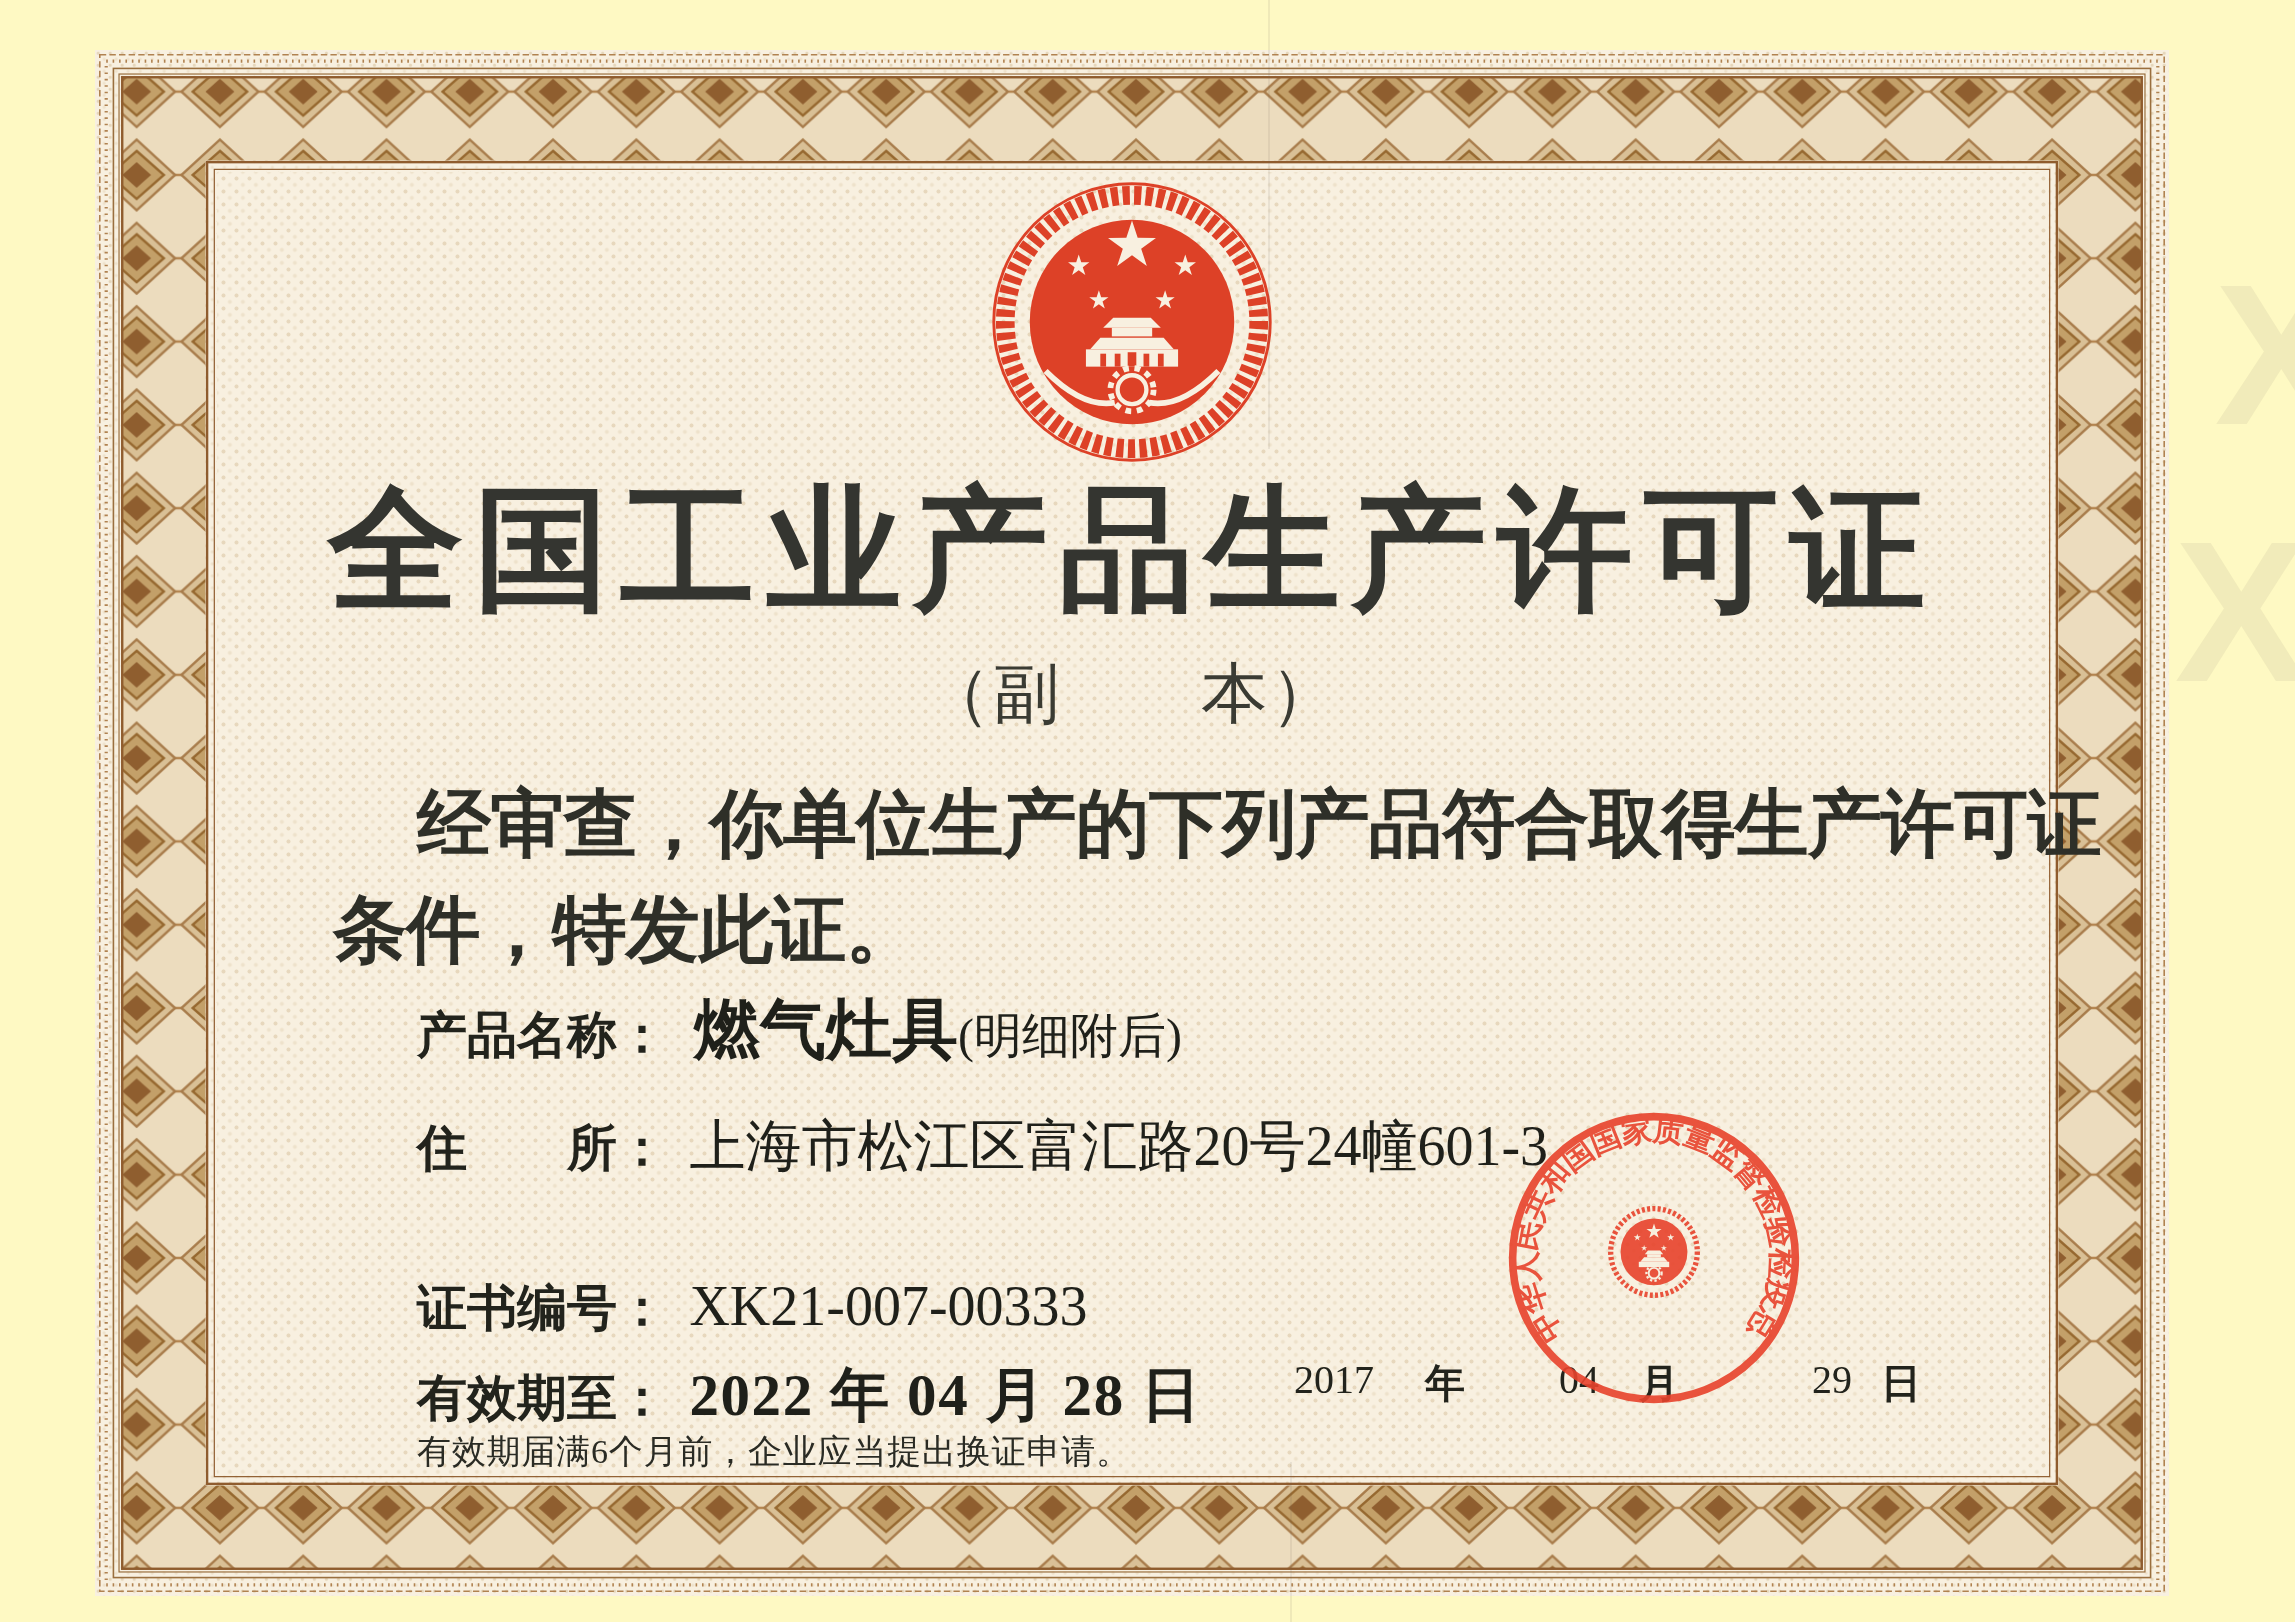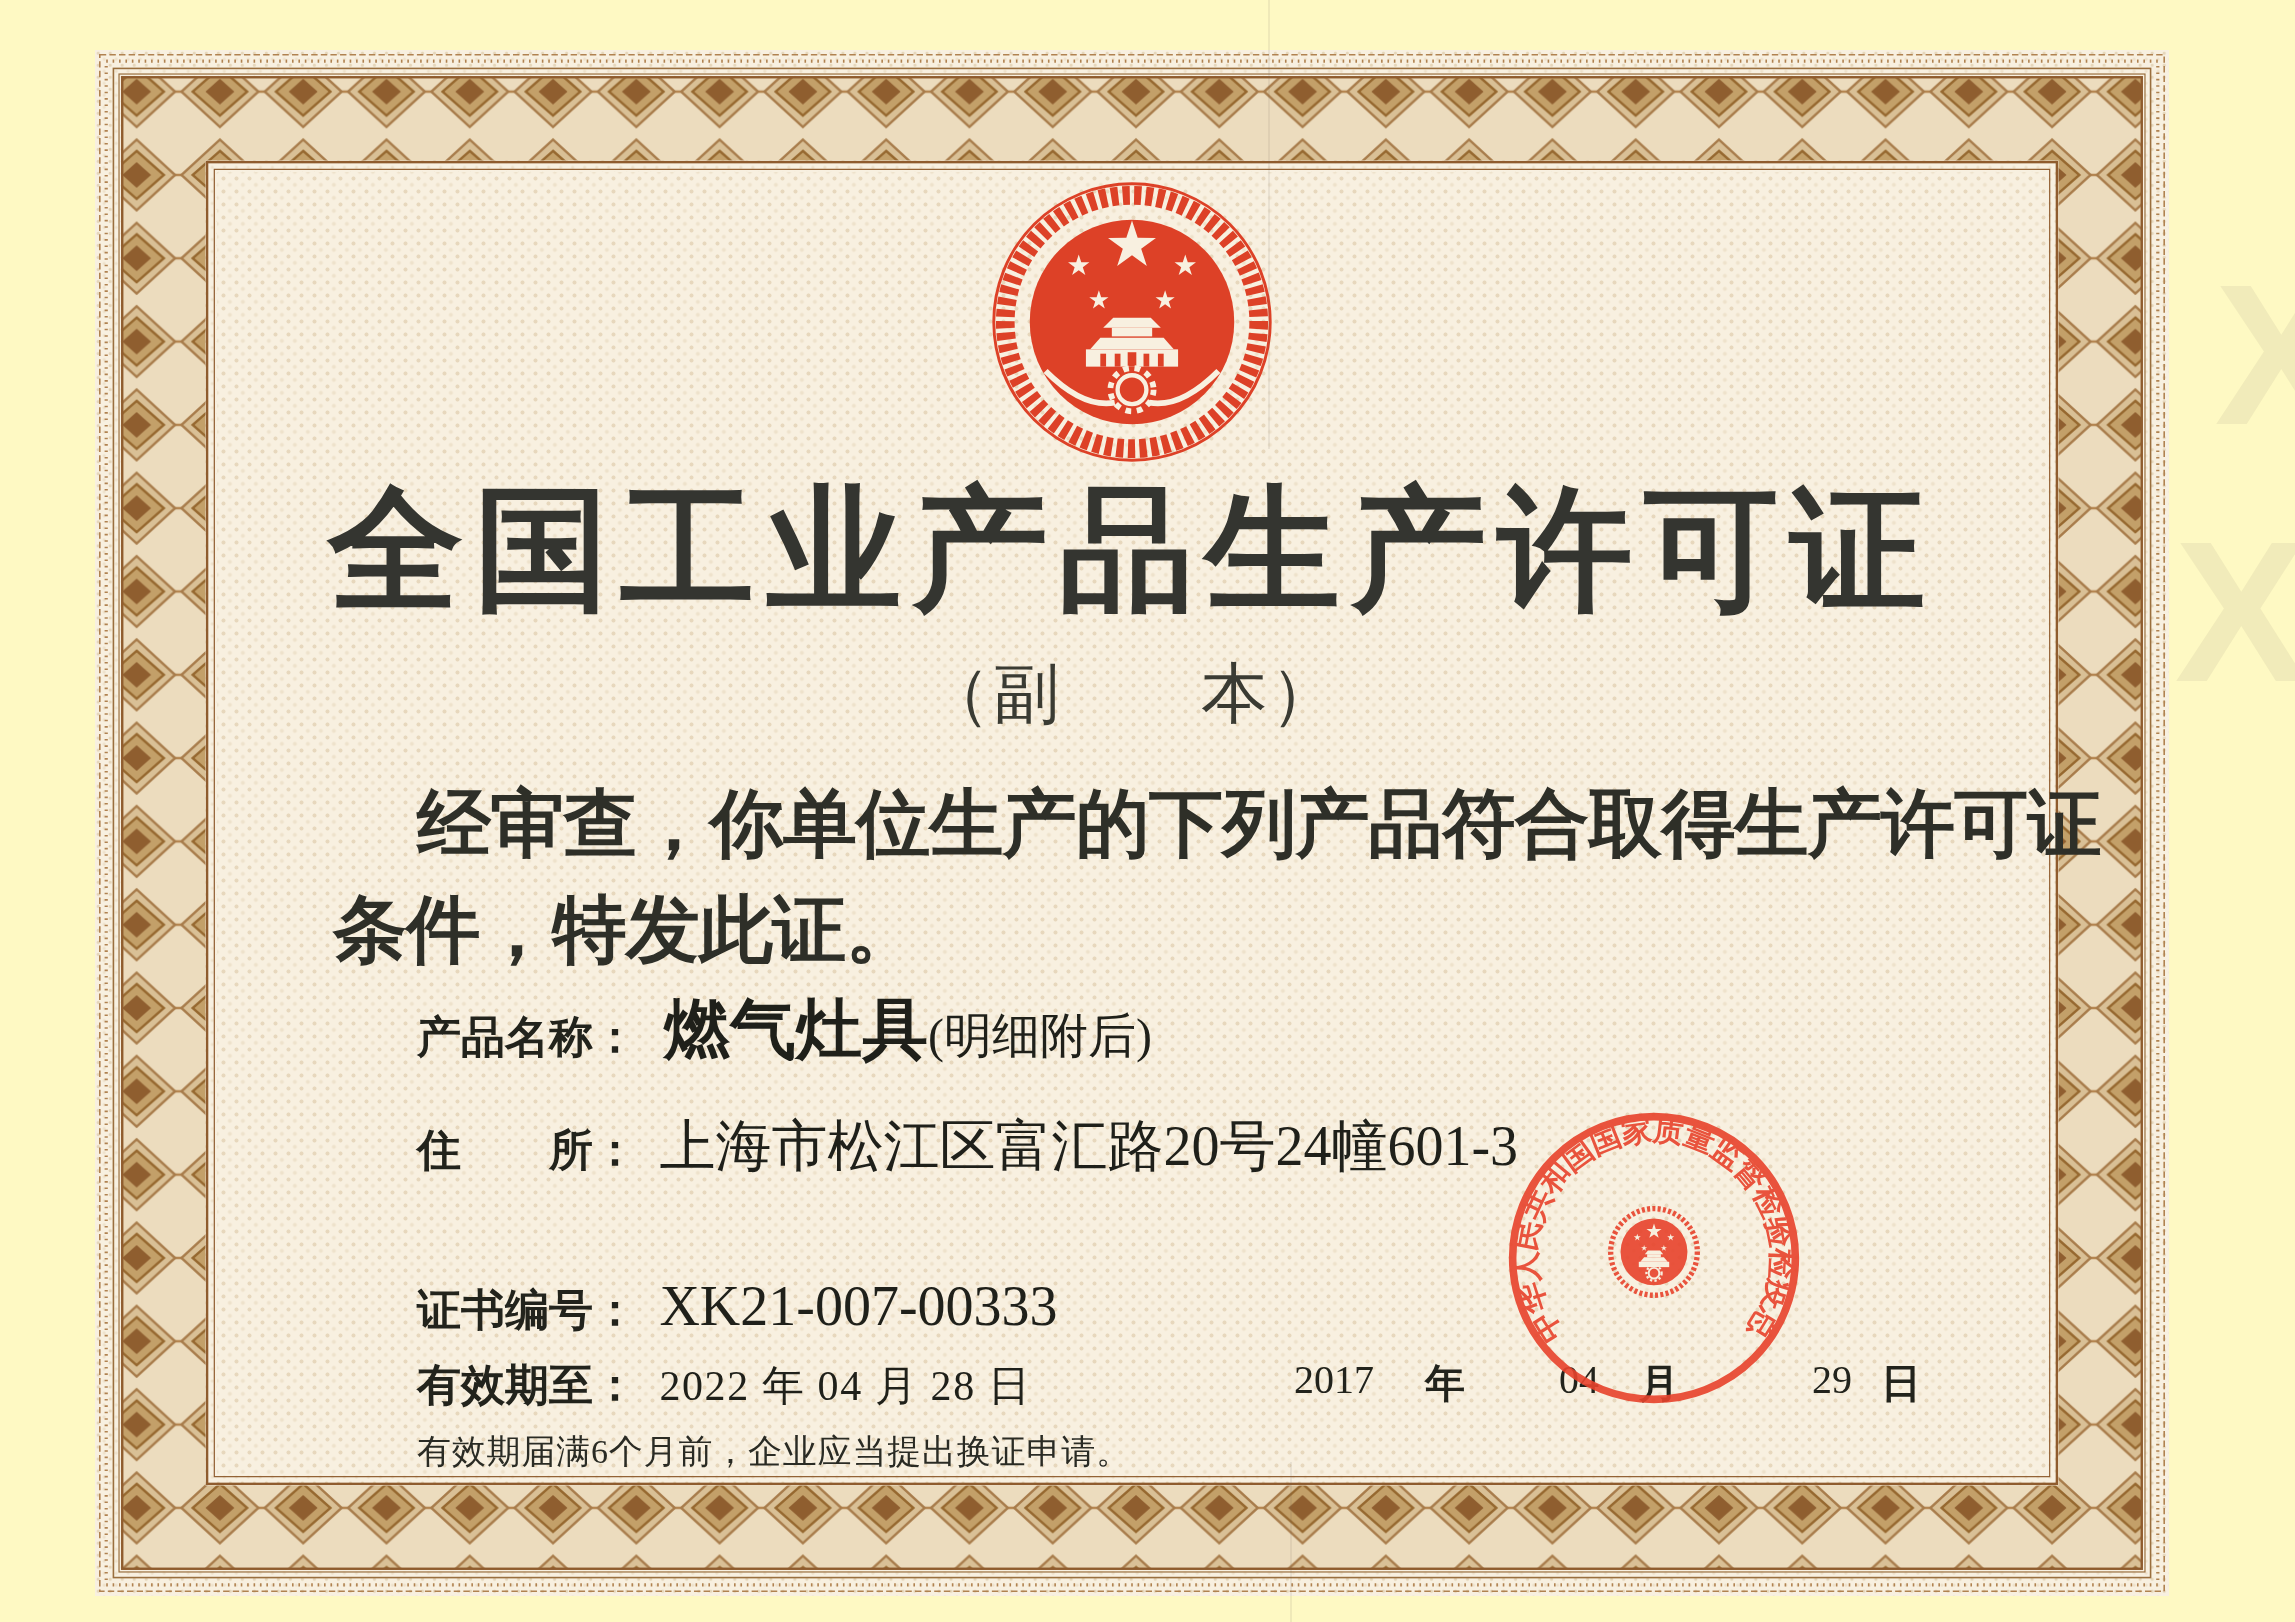--- a/index.html
+++ b/index.html
@@ -46,30 +46,30 @@
     font-size:59px;font-weight:bold;color:#2b2c25;letter-spacing:1.6px;
   }
   .body-line{
     position:absolute;
     font-size:74px;font-weight:bold;color:#2e2f28;letter-spacing:-0.8px;
     white-space:nowrap;
   }
   .body-line1{left:322px;top:725px;}
   .body-line2{left:238px;top:831px;}
   .row{position:absolute;white-space:nowrap;}
-  .row .lbl{font-size:44px;font-weight:bold;color:#22231c;}
+  .row .lbl{font-size:50px;font-weight:bold;color:#22231c;}
   .row .val{font-size:56px;color:#1f201a;margin-left:22.4px;text-align:right;}
   .row-product{left:322px;top:935px;}
   .row-product .val{font-size:66px;font-weight:bold;margin-left:27px;}
   .row-product .sfx{font-size:48px;color:#1f201a;}
   .row-address{left:322px;top:1059px;}
   .row-site{left:322px;top:1142px;}
   .row-certno{left:322px;top:1224px;}
   .row-valid{left:322px;top:1306px;}
-  .row-valid .val{font-size:42px;font-weight:400;letter-spacing:1.6px;}
+  .row-valid .val{font-size:59px;font-weight:700;letter-spacing:1.6px;}
   .note{
     position:absolute;left:322px;top:1379px;
     font-size:34px;color:#2a2b24;letter-spacing:0.8px;
   }
   .issue-piece{
     position:absolute;top:1306px;
     font-size:40px;color:#22231c;white-space:nowrap;
   }
   .ip-year{left:1199px;}
   .ip-year-u{left:1330px;font-weight:600;}

